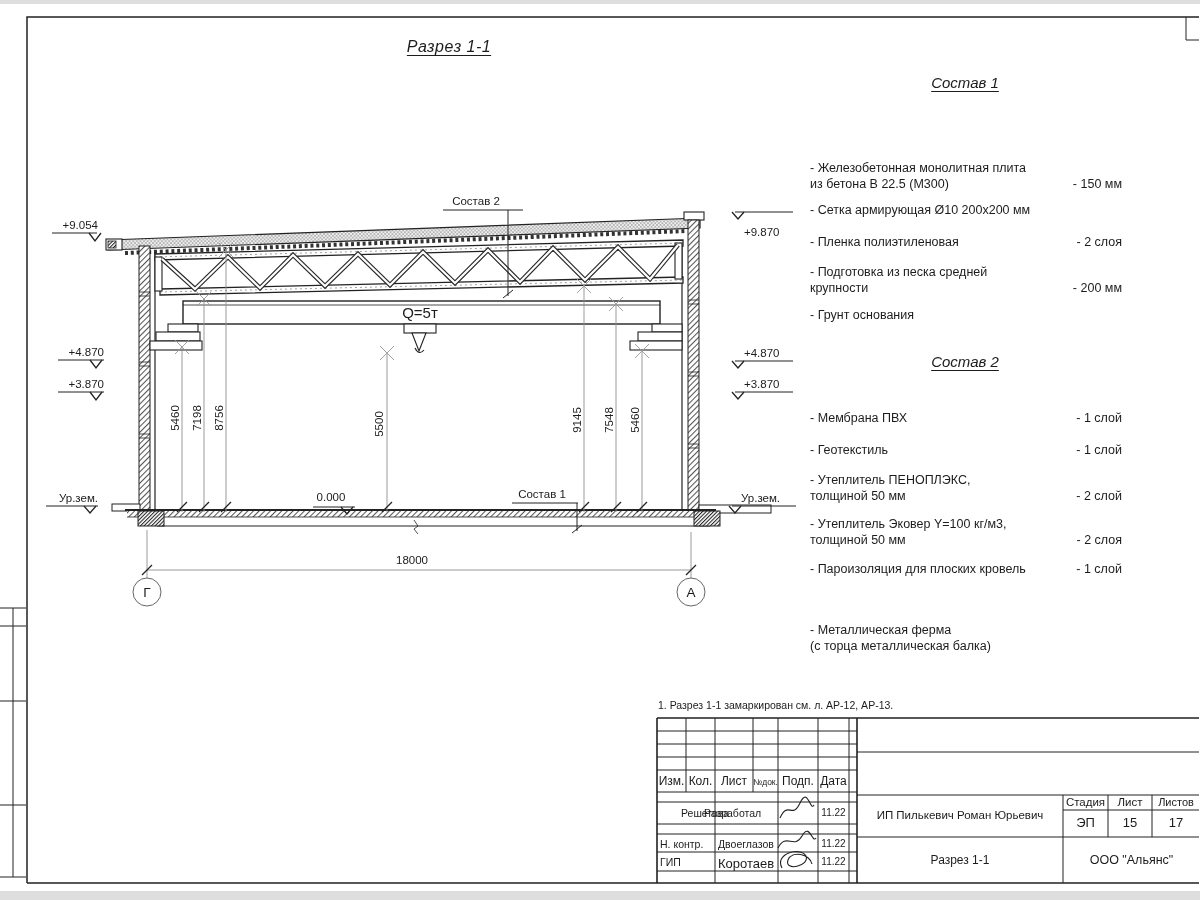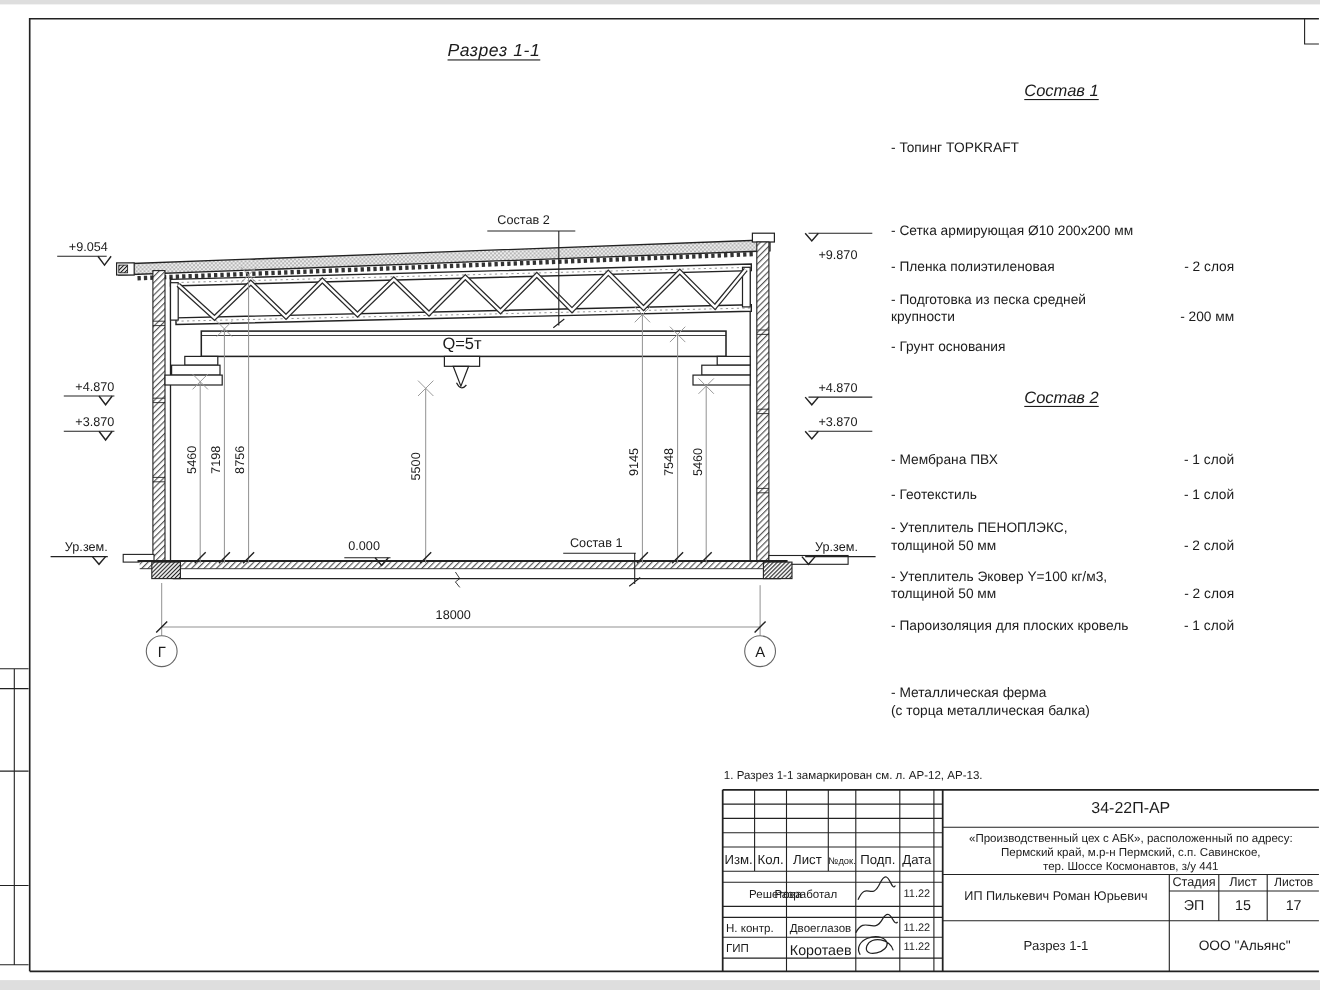--- a/index.html
+++ b/index.html
@@ -196,23 +196,24 @@
 <div class="vdim" style="left:579px;top:413px;">7548</div>
 <div class="vdim" style="left:605px;top:413px;">5460</div>
 
 <div class="t c" style="left:362px;top:554px;width:100px;font-size:11.5px;">18000</div>
 
 <div class="t c" style="left:132px;top:585px;width:30px;font-size:13.5px;">Г</div>
 <div class="t c" style="left:676px;top:585px;width:30px;font-size:13.5px;">А</div>
 
 <div class="lhead" style="top:74px;">
   <span class="u">Состав 1</span></div>
-<div class="lrow" style="top:126px;">
-  <span class="nm">- Топинг TOPKRAFT</span>
-  <span class="vl"></span>
+<div class="lrow" style="top:160px;">
+  <span class="nm">- Железобетонная  монолитная плита
+из бетона В 22.5 (М300)</span>
+  <span class="vl">- 150 мм</span>
     </div>
 <div class="lrow" style="top:202px;">
   <span class="nm">- Сетка армирующая Ø10 200x200 мм</span>
   <span class="vl"></span>
     </div>
 <div class="lrow" style="top:234px;">
   <span class="nm">- Пленка полиэтиленовая</span>
   <span class="vl">-  2 слоя</span>
     </div>
 <div class="lrow" style="top:264px;">
@@ -269,24 +270,20 @@
 <div class="t c" style="left:818px;top:807px;width:31px;font-size:10px;">11.22</div>
 
 <div class="t" style="left:660px;top:838px;font-size:10.5px;">Н. контр.</div>
 <div class="t" style="left:718px;top:838px;font-size:10.5px;">Двоеглазов</div>
 <div class="t c" style="left:818px;top:838px;width:31px;font-size:10px;">11.22</div>
 
 <div class="t" style="left:660px;top:856px;font-size:10.5px;text-align:center;">ГИП</div>
 <div class="t" style="left:718px;top:856px;font-size:13px;">Коротаев</div>
 <div class="t c" style="left:818px;top:856px;width:31px;font-size:10px;">11.22</div>
 
-<div class="t c" style="left:857px;top:727px;width:342px;font-size:14.5px;">34-22П-АР</div>
-<div class="t c pre" style="left:862px;top:756px;width:332px;font-size:10.5px;line-height:13px;white-space:pre-line;">«Производственный цех с АБК», расположенный по адресу:
-Пермский край, м.р-н Пермский, с.п. Савинское,
-тер. Шоссе Космонавтов, з/у 441</div>
 <div class="t c" style="left:857px;top:809px;width:206px;font-size:11.5px;">ИП Пилькевич Роман Юрьевич</div>
 <div class="t c" style="left:857px;top:853px;width:206px;font-size:12px;">Разрез 1-1</div>
 
 <div class="t c" style="left:1063px;top:796px;width:45px;font-size:11.5px;">Стадия</div>
 <div class="t c" style="left:1108px;top:796px;width:44px;font-size:11.5px;">Лист</div>
 <div class="t c" style="left:1152px;top:796px;width:48px;font-size:11px;text-align:center;">Листов</div>
 <div class="t c" style="left:1063px;top:815px;width:45px;font-size:13px;">ЭП</div>
 <div class="t c" style="left:1108px;top:815px;width:44px;font-size:13px;">15</div>
 <div class="t c" style="left:1152px;top:815px;width:48px;font-size:13px;">17</div>
 <div class="t c" style="left:1063px;top:853px;width:137px;font-size:12.5px;">ООО "Альянс"</div>

